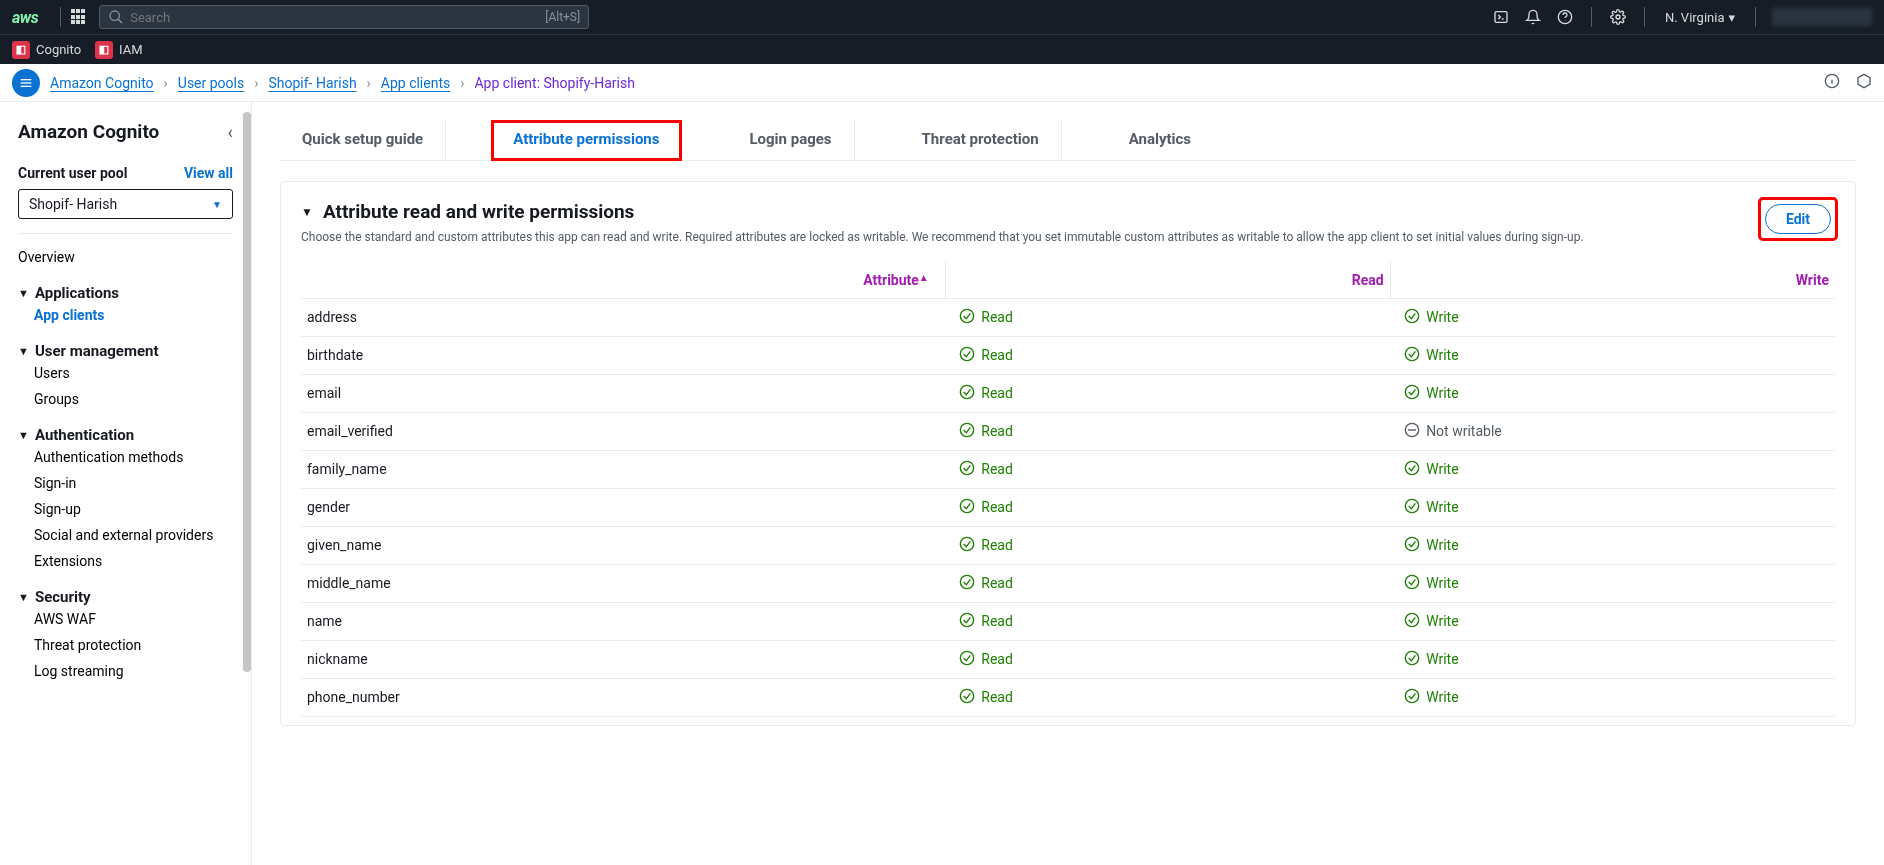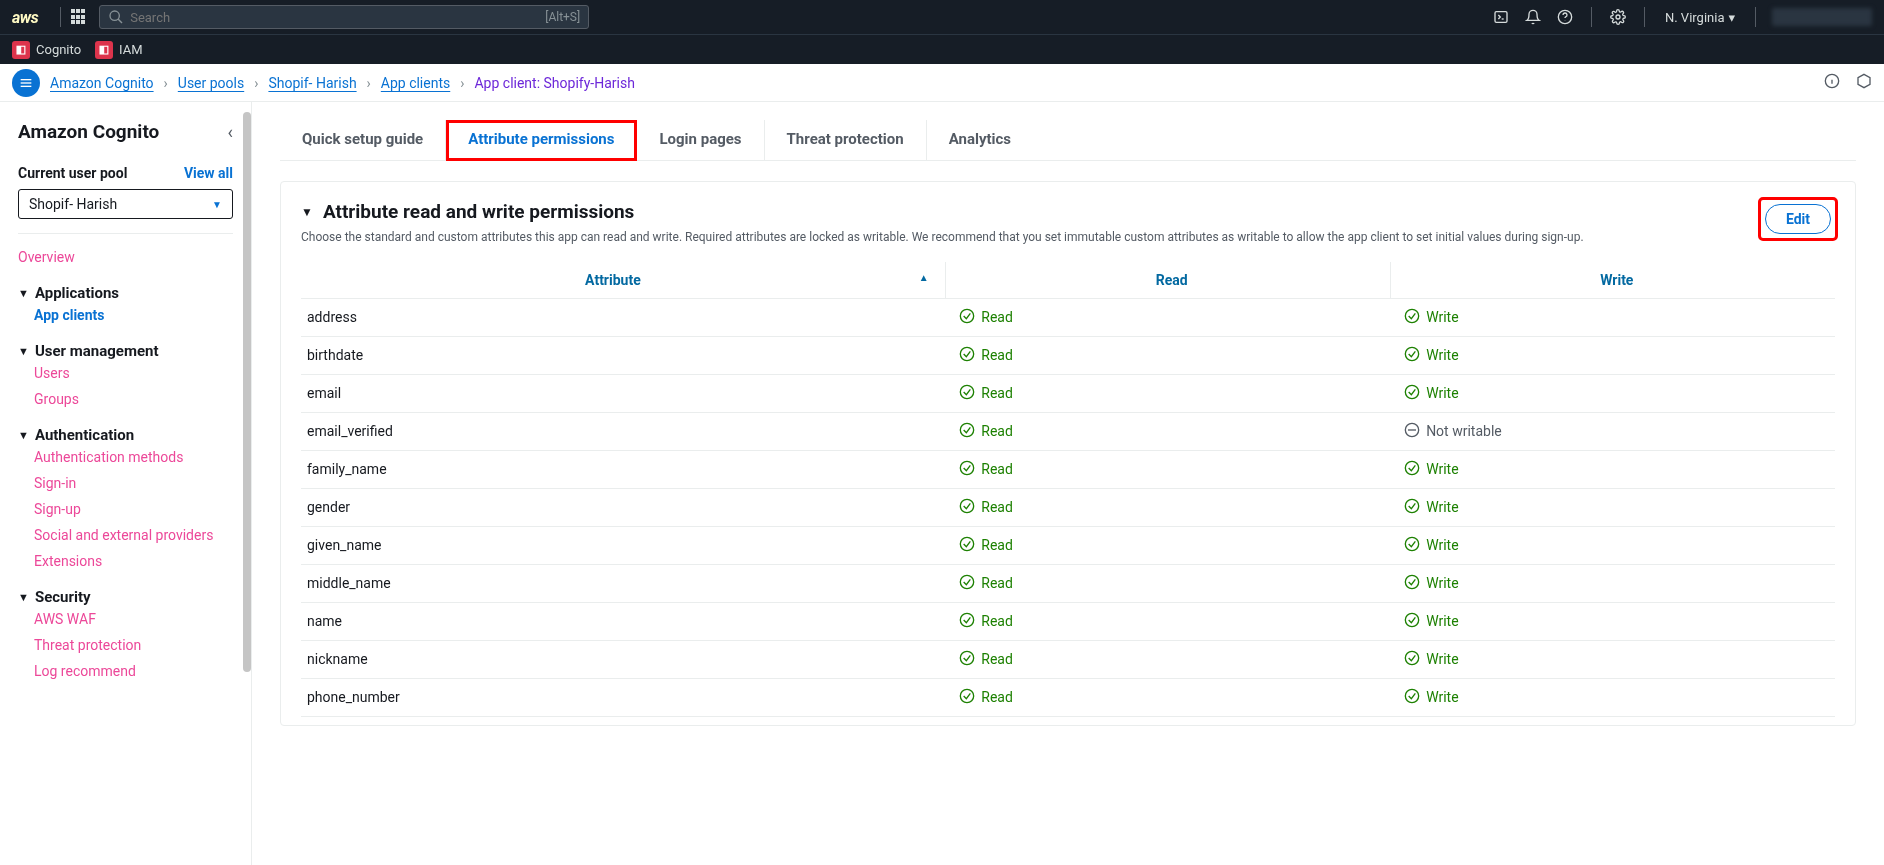--- a/index.html
+++ b/index.html
@@ -20,21 +20,21 @@
       height: 34px;
       display: flex;
       align-items: center;
       padding: 0 12px;
       color: #d5dbdb;
       font-size: 13px;
     }
     .top-bar .aws-logo {
       font-weight: 700;
       font-style: italic;
-      color: #fef9c3;
+      color: #86efac;
       margin-right: 12px;
       font-size: 16px;
       letter-spacing: -0.5px;
     }
     .top-bar .divider {
       width: 1px;
       height: 20px;
       background: #545b64;
       margin: 0 10px;
     }
@@ -243,21 +243,21 @@
     }
     .sidebar hr {
       margin: 14px 0 10px 0;
       border: none;
       border-top: 1px solid #eaeded;
     }
     .sidebar .nav-item {
       display: block;
       padding: 5px 0;
       font-size: 14px;
-      color: #ec4899;
+      color: #000000;
       cursor: pointer;
       margin-left: 16px;
     }
     .sidebar .nav-item.top-level { margin-left: 0; }
     .sidebar .nav-item.active {
       color: #0972d3;
       font-weight: 700;
     }
     .sidebar .group-h {
       font-size: 15px;
@@ -277,20 +277,21 @@
       flex: 1;
       overflow-y: auto;
       padding: 0 28px;
       position: relative;
     }
 
     .tabs {
       display: flex;
       border-bottom: 1px solid #eaeded;
       margin-top: 18px;
+      gap: 45px;
     }
     .tabs .tab {
       padding: 10px 22px;
       font-size: 15px;
       font-weight: 700;
       color: #545b64;
       cursor: pointer;
       border-right: 1px solid #eaeded;
     }
     .tabs .tab:last-child { border-right: none; }
@@ -349,25 +350,25 @@
     }
 
     
     table.perm {
       width: 100%;
       border-collapse: collapse;
       margin-top: 16px;
       font-size: 14px;
     }
     table.perm th {
-      text-align: center;
+      text-align: right;
       font-weight: 700;
       padding: 10px 6px;
       border-bottom: 1px solid #eaeded;
-      color: #0369a1;
+      color: #a21caf;
     }
     table.perm th .sort {
       float: right;
       font-size: 10px;
       margin-right: 10px;
     }
     table.perm th.col-sep {
       border-left: 1px solid #eaeded;
       padding-left: 14px;
     }
@@ -537,21 +538,21 @@
     <span class="nav-item">Sign-up</span>
     <span class="nav-item">Social and external providers</span>
     <span class="nav-item">Extensions</span>
 
     <div class="group-h">
       <span class="tri-down">▼</span>
       <span>Security</span>
     </div>
     <span class="nav-item">AWS WAF</span>
     <span class="nav-item">Threat protection</span>
-    <span class="nav-item">Log recommend</span>
+    <span class="nav-item">Log streaming</span>
 
     <div class="scroll-thumb"></div>
   </div>
 
   <div class="main">
 
     <div class="tabs">
       <div class="tab">Quick setup guide</div>
       <div class="tab active highlight-box">Attribute permissions</div>
       <div class="tab">Login pages</div>

